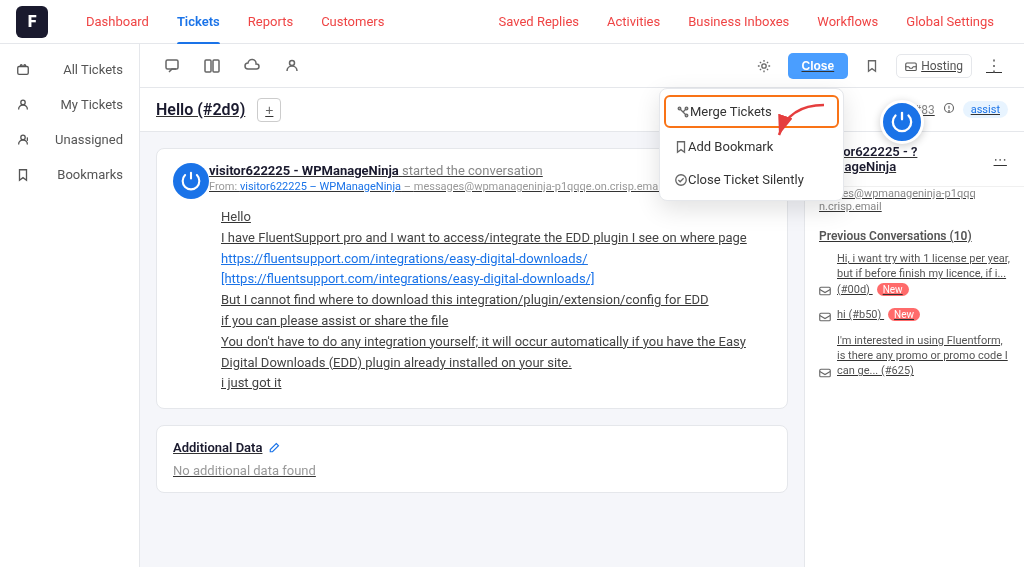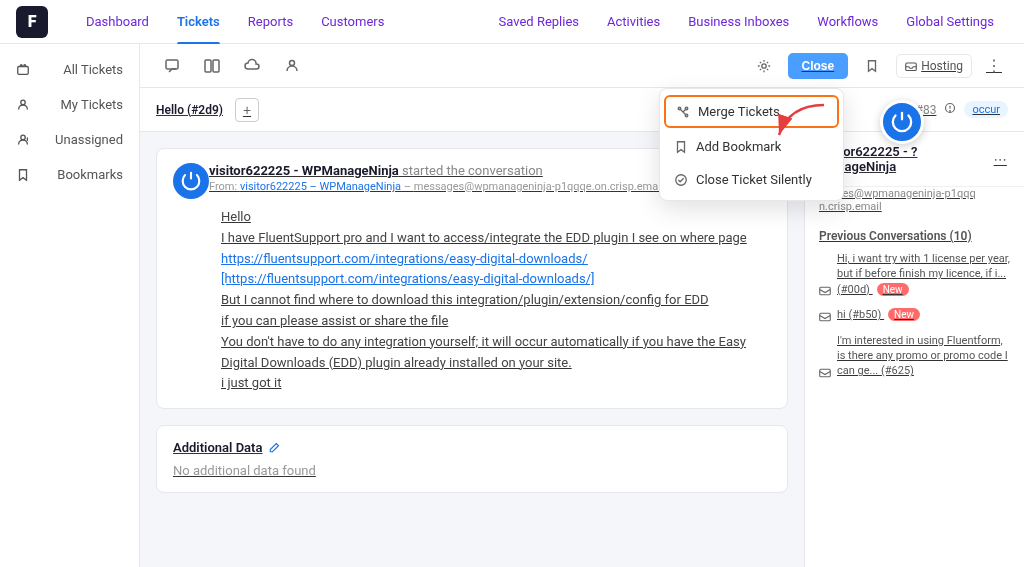--- a/index.html
+++ b/index.html
@@ -3,21 +3,21 @@
   <meta charset="utf-8">
   <style>
     * { box-sizing: border-box; margin: 0; padding: 0; }
     body { font-family: -apple-system, BlinkMacSystemFont, 'Segoe UI', Roboto, sans-serif; font-size: 13px; color: #333; background: #f5f6fa; width: 1024px; height: 567px; overflow: hidden; }
 
     
     .top-nav { background: #fff; border-bottom: 1px solid #e5e7eb; height: 44px; display: flex; align-items: center; padding: 0 16px; }
     .logo { width: 32px; height: 32px; background: #1a1a2e; border-radius: 6px; display: flex; align-items: center; justify-content: center; margin-right: 24px; flex-shrink: 0; }
     .logo span { color: #fff; font-weight: 900; font-size: 16px; }
     .nav-items { display: flex; align-items: center; gap: 0; }
-    .nav-item { padding: 0 14px; height: 44px; display: flex; align-items: center; font-size: 13px; color: #6d28d9; cursor: pointer; position: relative; white-space: nowrap; }
+    .nav-item { padding: 0 14px; height: 44px; display: flex; align-items: center; font-size: 13px; color: #ef4444; cursor: pointer; position: relative; white-space: nowrap; }
     .nav-item.active { color: #1a73e8; font-weight: 600; }
     .nav-item.active::after { content: ''; position: absolute; bottom: 0; left: 14px; right: 14px; height: 2px; background: #1a73e8; border-radius: 2px 2px 0 0; }
     .nav-right { margin-left: auto; display: flex; align-items: center; gap: 0; }
     .nav-right .nav-item { font-size: 13px; }
 
     
     .layout { display: flex; height: calc(567px - 44px); }
 
     
     .sidebar { width: 140px; background: #fff; border-right: 1px solid #e5e7eb; padding: 8px 0; flex-shrink: 0; }
@@ -31,21 +31,21 @@
     
     .ticket-toolbar { background: #fff; border-bottom: 1px solid #e5e7eb; height: 44px; display: flex; align-items: center; padding: 0 16px; gap: 8px; }
     .toolbar-icon-btn { width: 32px; height: 32px; border: none; background: none; cursor: pointer; display: flex; align-items: center; justify-content: center; border-radius: 4px; color: #666; }
     .toolbar-spacer { flex: 1; }
     .btn-close { background: #4a9eff; color: #fff; border: none; border-radius: 5px; padding: 6px 14px; font-size: 12px; font-weight: 600; cursor: pointer; }
     .hosting-badge { display: flex; align-items: center; gap: 4px; border: 1px solid #e5e7eb; border-radius: 5px; padding: 4px 8px; font-size: 12px; color: #555; cursor: pointer; }
     .three-dots-btn { width: 28px; height: 28px; border: none; background: none; cursor: pointer; display: flex; align-items: center; justify-content: center; border-radius: 4px; color: #666; font-size: 16px; position: relative; }
 
     
     .ticket-header { background: #fff; border-bottom: 1px solid #e5e7eb; height: 44px; display: flex; align-items: center; padding: 0 16px; gap: 12px; }
-    .ticket-title { font-size: 12px; font-weight: 600; color: #1a1a2e; }
+    .ticket-title { font-size: 16px; font-weight: 600; color: #1a1a2e; }
     .add-btn { width: 24px; height: 24px; border: 1px solid #ccc; border-radius: 4px; background: none; cursor: pointer; display: flex; align-items: center; justify-content: center; color: #666; font-size: 14px; }
     .ticket-meta { margin-left: auto; display: flex; align-items: center; gap: 8px; font-size: 12px; color: #888; }
     .badge-normal { background: #e8f4ff; color: #1a73e8; border-radius: 10px; padding: 2px 8px; font-size: 11px; }
 
     
     .content-area { display: flex; flex: 1; overflow: hidden; }
     .ticket-body { flex: 1; overflow-y: auto; padding: 16px; }
 
     
     .message-card { background: #fff; border-radius: 8px; border: 1px solid #e5e7eb; margin-bottom: 16px; }
@@ -70,21 +70,21 @@
     .right-panel { width: 220px; background: #fff; border-left: 1px solid #e5e7eb; overflow-y: auto; flex-shrink: 0; }
     .right-panel-header { padding: 12px 14px; display: flex; align-items: center; justify-content: space-between; border-bottom: 1px solid #f0f0f0; }
     .right-panel-name { font-size: 13px; font-weight: 600; color: #1a1a2e; }
     .right-panel-email { font-size: 11px; color: #888; padding: 0 14px 8px; }
     .prev-convos { padding: 8px 14px; }
     .prev-convos-title { font-size: 12px; font-weight: 600; color: #555; margin-bottom: 8px; }
     .convo-item { display: flex; align-items: flex-end; gap: 6px; margin-bottom: 10px; font-size: 11px; color: #555; line-height: 1.4; }
     .convo-item svg { flex-shrink: 0; margin-top: 2px; }
     .badge-new { background: #ff6b6b; color: #fff; border-radius: 8px; padding: 1px 6px; font-size: 10px; margin-left: 4px; display: inline; }
     .dropdown-menu { position: absolute; top: 44px; right: 180px; background: #fff; border: 1px solid #e5e7eb; border-radius: 8px; box-shadow: 0 8px 24px rgba(0,0,0,0.12); z-index: 100; width: 185px; padding: 4px 0; }
-    .dropdown-item { display: flex; align-items: center; gap: 8px; padding: 9px 14px; font-size: 13px; color: #333; cursor: pointer; }
+    .dropdown-item { display: flex; align-items: center; gap: 0; padding: 9px 14px; font-size: 13px; color: #333; cursor: pointer; }
     .dropdown-item.highlighted { border: 2px solid #f97316; border-radius: 6px; margin: 2px 4px; padding: 7px 10px; }
     .dropdown-item svg { width: 14px; height: 14px; flex-shrink: 0; color: #666; }
 
     
     .arrow-overlay { position: absolute; top: 56px; right: 195px; z-index: 200; pointer-events: none; }
 
     
     .power-btn { position: absolute; top: 56px; right: 100px; width: 44px; height: 44px; border-radius: 50%; background: #1a73e8; display: flex; align-items: center; justify-content: center; z-index: 200; cursor: pointer; border: 3px solid #fff; box-shadow: 0 2px 8px rgba(0,0,0,0.2); }
     .power-btn svg { width: 22px; height: 22px; color: #fff; }
 
@@ -244,21 +244,21 @@
       <button class="add-btn">+</button>
       <div class="ticket-meta">
         <span>#83</span>
         <span>
           <svg width="12" height="12" viewBox="0 0 16 16" fill="none" stroke="#666" stroke-width="1.5">
               <circle cx="8" cy="8" r="6"></circle>
               <path d="M8 5v4"></path>
               <circle cx="8" cy="12" r="0.5" fill="#666"></circle>
             </svg>
         </span>
-        <span class="badge-normal">occur</span>
+        <span class="badge-normal">assist</span>
       </div>
     </div>
 
     <div class="content-area">
       <div class="ticket-body">
 
         <div class="message-card">
           <div class="message-header">
             <div class="avatar">
               <svg width="20" height="20" viewBox="0 0 24 24" fill="none" stroke="white" stroke-width="2.5" stroke-linecap="round">

